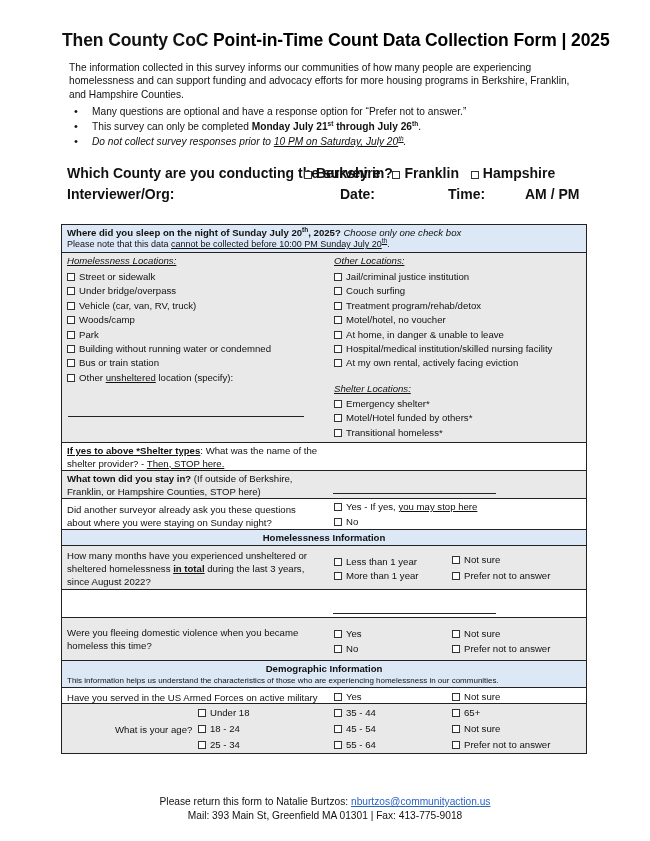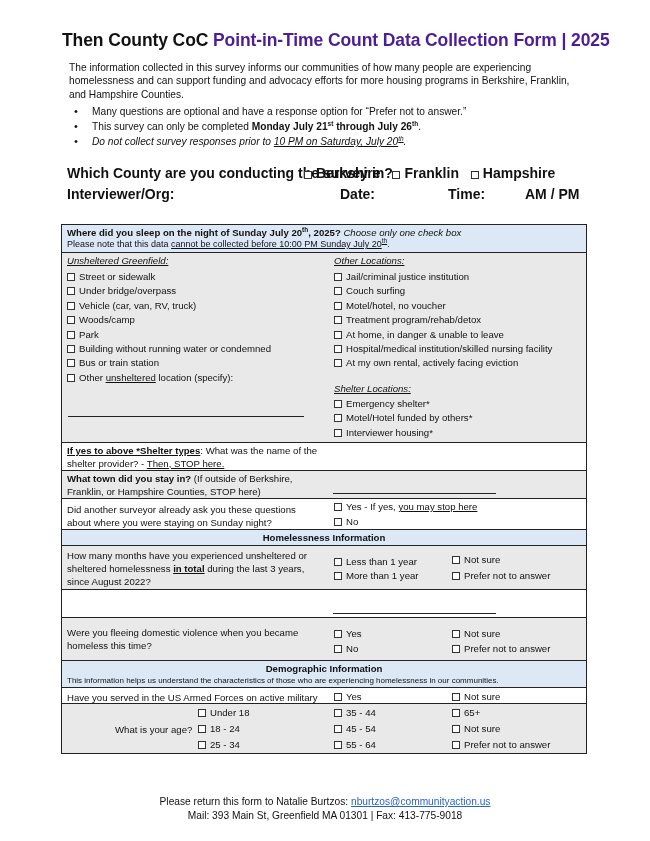--- a/index.html
+++ b/index.html
@@ -1,19 +1,19 @@
 <!DOCTYPE html>
 <html><head>
 <meta charset="utf-8">
 <style>
   html, body { margin: 0; padding: 0; background: #ffffff; }
   body { width: 650px; height: 841px; position: relative; overflow: hidden;
          font-family: "Liberation Sans", "DejaVu Sans", sans-serif; color: #111; }
   .title { position: absolute; left: 62px; top: 30px; font-size: 17.5px; font-weight: bold; white-space: nowrap; letter-spacing: -0.1px; }
-  .title .accent { color: #4c1d95; }
+  .title .accent { color: #000000; }
   .intro { position: absolute; left: 69px; top: 61px; width: 520px; font-size: 10.2px; line-height: 13.4px; }
   .bullets { position: absolute; left: 69px; top: 104px; width: 520px; font-size: 10.2px; line-height: 15px; margin: 0; padding: 0; list-style: none; }
   .bullets li { position: relative; padding-left: 23px; }
   .bullets li::before { content: "•"; position: absolute; left: 5px; top: 0; font-size: 11px; }
   sup { font-size: 6.5px; line-height: 0; vertical-align: 4px; }
   .u { text-decoration: underline; }
   .b { font-weight: bold; }
   .i { font-style: italic; }
 
   .meta { position: absolute; font-size: 14px; font-weight: bold; white-space: nowrap; }
@@ -62,48 +62,48 @@
   <div class="row blue" style="height:27px;">
     <div class="abs" style="left:5px; top:2px;">
       <span class="b">Where did you sleep on the night of Sunday July 20</span><sup class="b">th</sup><span class="b">, 2025?</span><span class="i"> Choose only one check box</span>
     </div>
     <div class="abs" style="left:5px; top:14px; font-size:9px;">
       <span>Please note that this data </span><span class="u">cannot be collected before 10:00 PM Sunday July 20</span><sup class="u">th</sup><span>.</span>
     </div>
   </div>
 
   <div class="row grey" style="height:190px;">
-    <div class="abs i u" style="left:5px; top:2px;">Unsheltered Greenfield:</div>
+    <div class="abs i u" style="left:5px; top:2px;">Homelessness Locations:</div>
     <div class="abs" style="left:5px; top:17px; line-height:14.4px;">
       <div><span class="cb"></span><span>Street or sidewalk</span></div>
       <div><span class="cb"></span><span>Under bridge/overpass</span></div>
       <div><span class="cb"></span><span>Vehicle (car, van, RV, truck)</span></div>
       <div><span class="cb"></span><span>Woods/camp</span></div>
       <div><span class="cb"></span><span>Park</span></div>
       <div><span class="cb"></span><span>Building without running water or condemned</span></div>
       <div><span class="cb"></span><span>Bus or train station</span></div>
       <div><span class="cb"></span><span>Other </span><span class="u">unsheltered</span><span> location (specify):</span></div>
     </div>
     <div class="line" style="left:6px; width:236px; top:163px;"></div>
 
     <div class="abs i u" style="left:272px; top:2px;">Other Locations:</div>
     <div class="abs" style="left:272px; top:17px; line-height:14.4px;">
       <div><span class="cb"></span><span>Jail/criminal justice institution</span></div>
       <div><span class="cb"></span><span>Couch surfing</span></div>
+      <div><span class="cb"></span><span>Treatment program/rehab/detox</span></div>
       <div><span class="cb"></span><span>Motel/hotel, no voucher</span></div>
-      <div><span class="cb"></span><span>Treatment program/rehab/detox</span></div>
       <div><span class="cb"></span><span>At home, in danger &amp; unable to leave</span></div>
       <div><span class="cb"></span><span>Hospital/medical institution/skilled nursing facility</span></div>
       <div><span class="cb"></span><span>At my own rental, actively facing eviction</span></div>
     </div>
     <div class="abs i u" style="left:272px; top:130px;">Shelter Locations:</div>
     <div class="abs" style="left:272px; top:144px; line-height:14.4px;">
       <div><span class="cb"></span><span>Emergency shelter*</span></div>
       <div><span class="cb"></span><span>Motel/Hotel funded by others*</span></div>
-      <div><span class="cb"></span><span>Interviewer housing*</span></div>
+      <div><span class="cb"></span><span>Transitional homeless*</span></div>
     </div>
   </div>
 
   <div class="row white" style="height:28px;">
     <div class="abs" style="left:5px; top:2px; width:255px; white-space:normal; line-height:12.5px;">
       <span class="b u">If yes to above *Shelter types</span><span>: What was the name of the shelter provider? - </span><span class="u">Then, STOP here.</span>
     </div>
     <div class="abs" style="left:268px; top:2px; width:250px; height:24px;"></div>
   </div>
 

